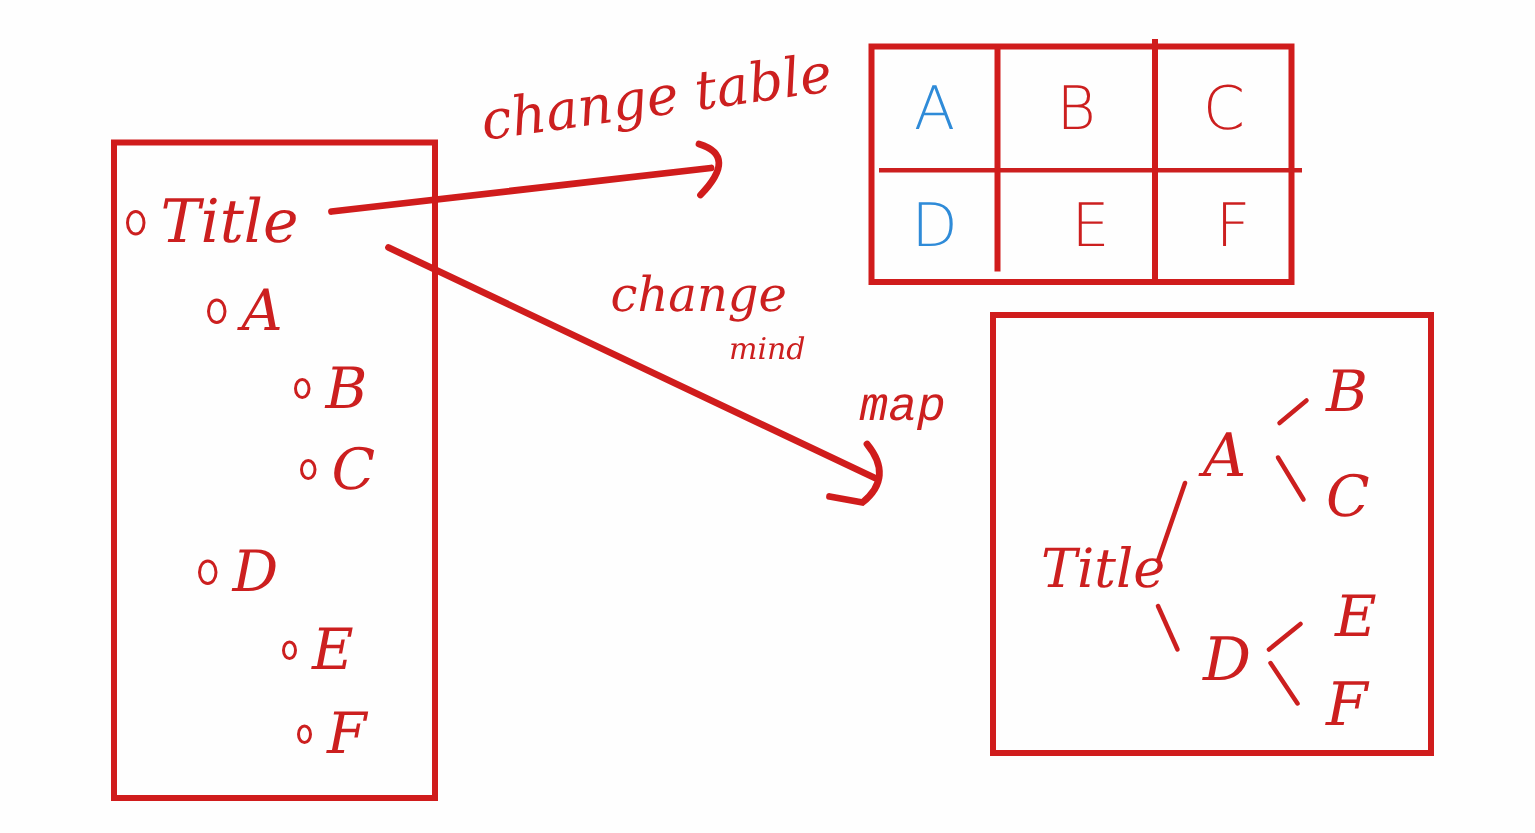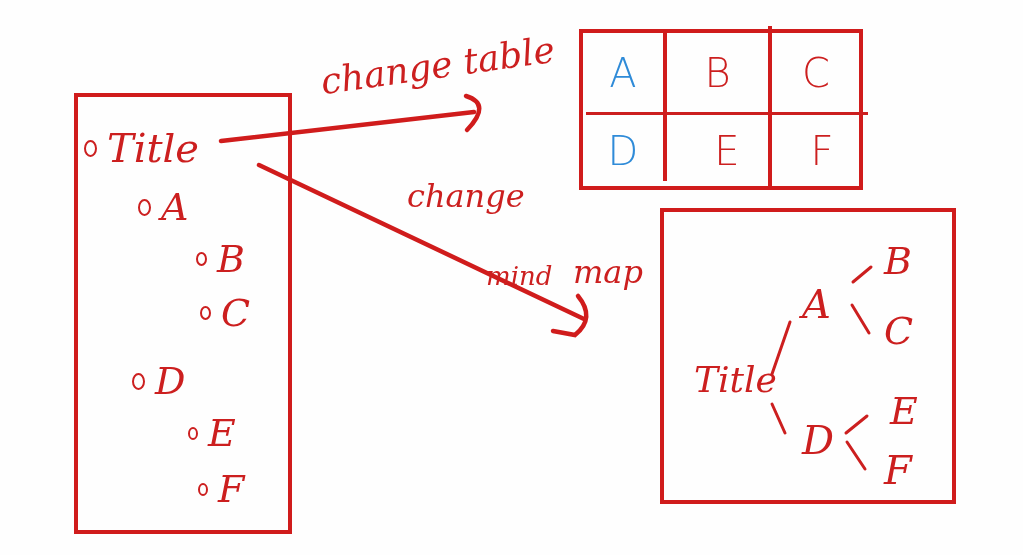--- a/index.html
+++ b/index.html
@@ -61,22 +61,22 @@
     <line x1="772" y1="404" x2="785" y2="433"></line>
     <line x1="853" y1="282" x2="871" y2="267"></line>
     <line x1="852" y1="305" x2="869" y2="333"></line>
     <line x1="846" y1="433" x2="867" y2="416"></line>
     <line x1="847" y1="442" x2="865" y2="469"></line>
   </g>
 </svg>
 
 <div class="abs hand" style="left:320px; top:48px; font-size:36px; transform:rotate(-8deg);">change table</div>
 <div class="abs hand" style="left:374px; top:180px; font-size:32px;margin-left:33px;">change</div>
-<div class="abs hand" style="left:486px; top:222px; font-size:26px;margin-top:41px;">mind</div>
-<div class="abs hand" style="left:573px; top:256px; font-size:32px;">map</div>
+<div class="abs hand" style="left:486px; top:222px; font-size:20px;">mind</div>
+<div class="abs hand" style="left:573px; top:256px; font-size:32px;font-family:Liberation Mono, monospace;">map</div>
 
 <div class="box" style="left:579px; top:29px; width:284px; height:161px;"></div>
 <div class="abs" style="left:586px; top:112px; width:282px; height:3px; background:#cc1f1f;"></div>
 <div class="abs" style="left:663px; top:31px; width:4px; height:150px; background:#d01c1c;"></div>
 <div class="abs" style="left:768px; top:26px; width:4px; height:160px; background:#d01c1c;"></div>
 
 <div class="cell blue" style="left:583px; top:35px; width:80px; height:76px;">A</div>
 <div class="cell" style="left:667px; top:35px; width:101px; height:76px; color:#cc1f1f;">B</div>
 <div class="cell" style="left:772px; top:35px; width:88px; height:76px; color:#cc1f1f;">C</div>
 <div class="cell blue" style="left:583px; top:115px; width:80px; height:72px;">D</div>

